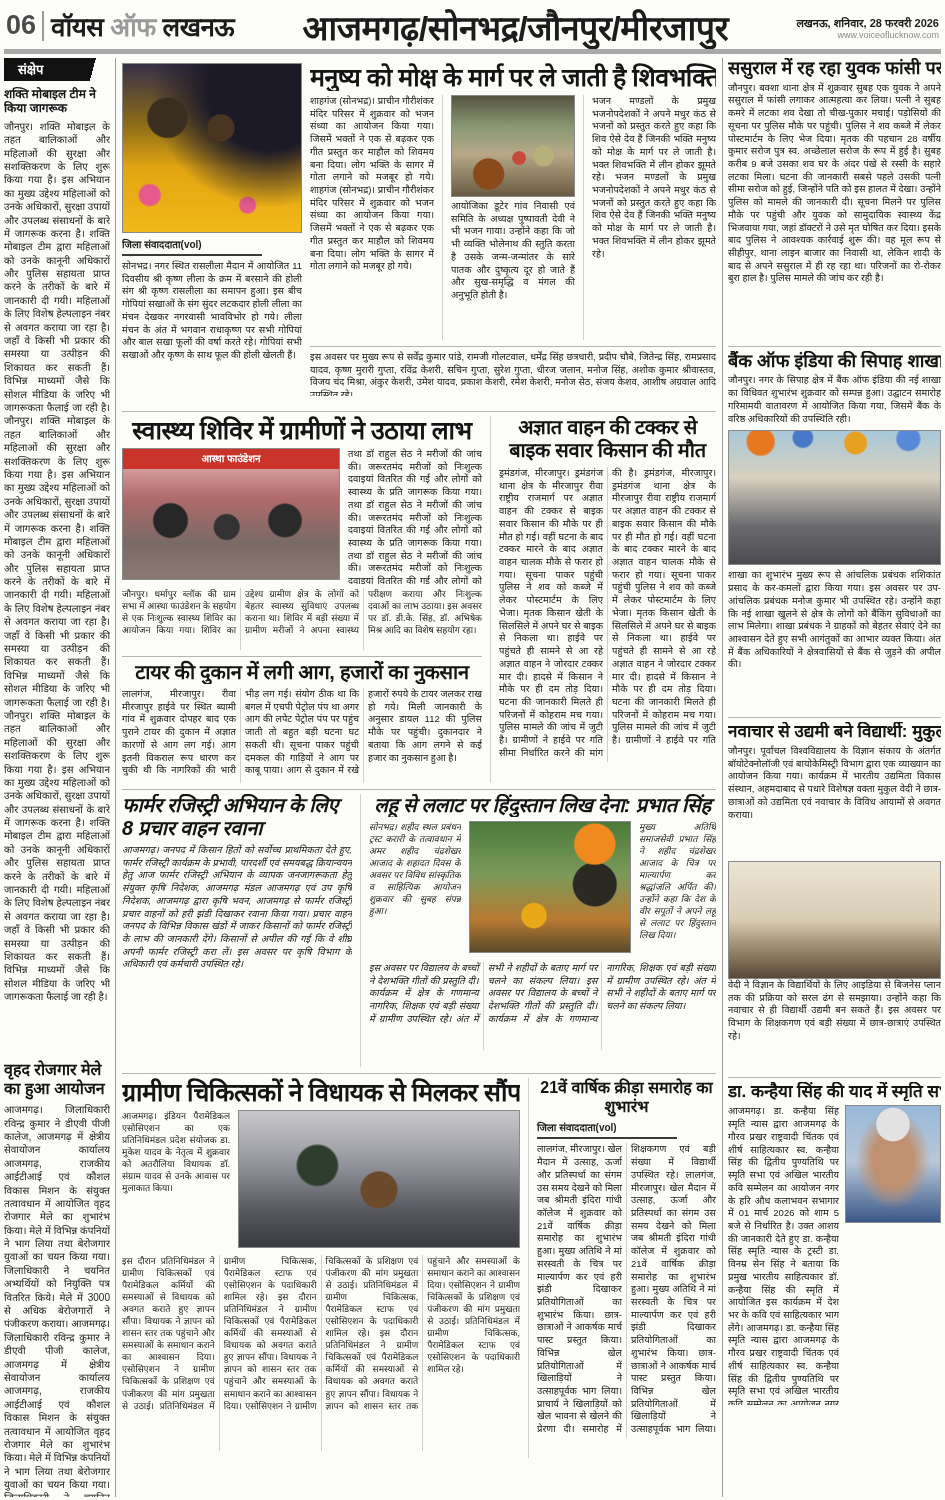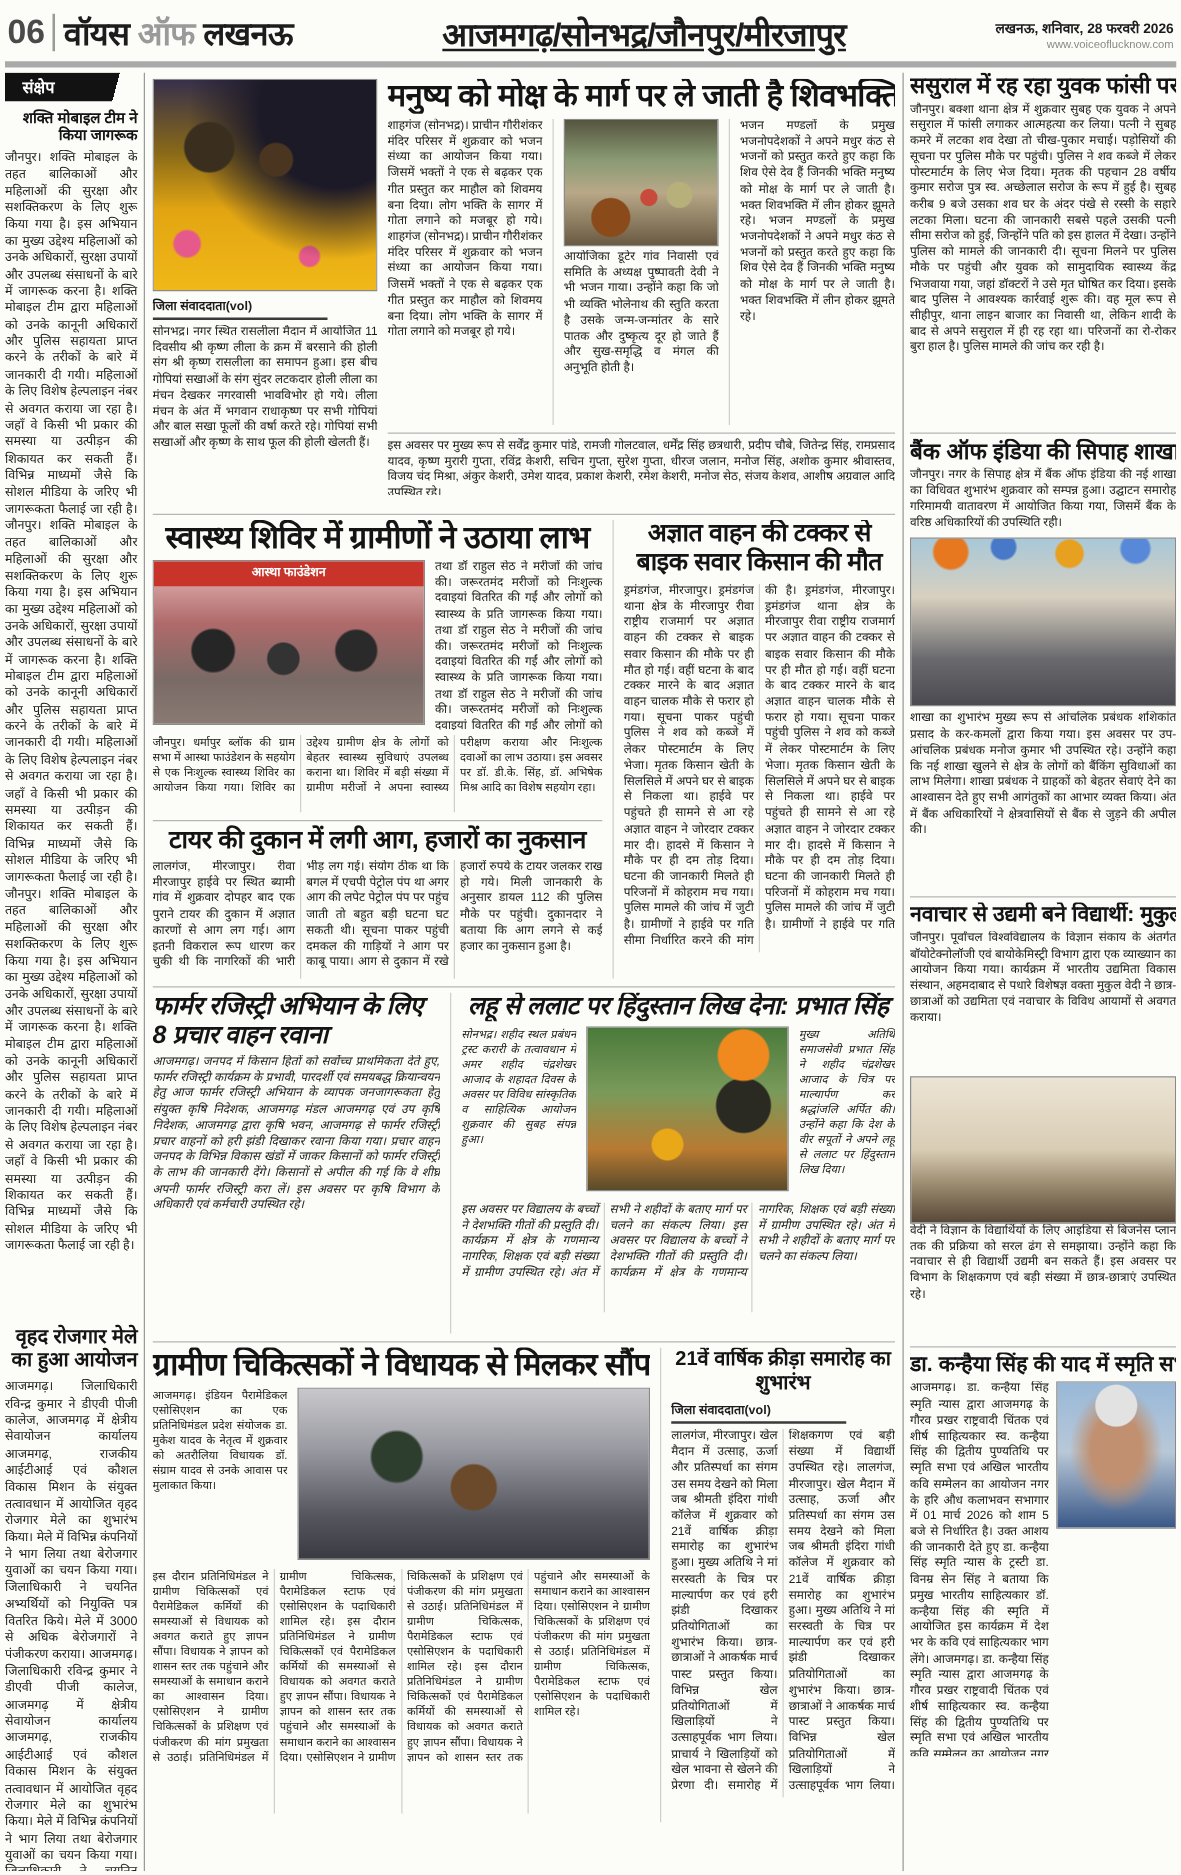--- a/index.html
+++ b/index.html
@@ -10,21 +10,21 @@
     color: #1c1c1c;
   }
   .page { width: 945px; height: 1500px; padding: 3px 4px; display: flex; flex-direction: column; }
 
   
   .masthead { display: flex; align-items: center; justify-content: space-between; height: 44px; padding: 2px 2px 0; }
   .mast-left { display: flex; align-items: center; gap: 7px; }
   .page-num { font-size: 27px; font-weight: 900; color: #4a4a4a; border-right: 2px solid #9a9a9a; padding-right: 6px; line-height: 1.1; }
   .paper-name { font-size: 26px; font-weight: 900; letter-spacing: -0.5px; white-space: nowrap; }
   .paper-name .mid { color: #9a9a9a; }
-  .regions { font-size: 26px; font-weight: 900; letter-spacing: -0.5px; white-space: nowrap; padding-top: 2px; text-decoration: underline; }
+  .regions { font-size: 34px; font-weight: 900; letter-spacing: -0.5px; white-space: nowrap; padding-top: 2px; }
   .mast-right { text-align: right; line-height: 1.25; padding-top: 6px; }
   .dateline { font-size: 11px; font-weight: bold; }
   .website { font-size: 9px; color: #8a8a8a; }
   .mast-rule { height: 5px; background: #a9a9a9; margin: 2px 0 4px; }
 
   
   .content { flex: 1; display: flex; gap: 6px; overflow: hidden; }
   .col-left  { width: 112px; flex: none; border-right: 1px solid #9a9a9a; padding-right: 5px; display: flex; flex-direction: column; overflow: hidden; }
   .col-main  { flex: 1; overflow: hidden; }
   .col-right { width: 219px; flex: none; border-left: 1px solid #9a9a9a; padding-left: 5px; display: flex; flex-direction: column; overflow: hidden; }
@@ -33,21 +33,21 @@
   .bt { font-size: 9.5px; line-height: 1.34; text-align: justify; color: #202020; overflow: hidden; }
   .bt-sm { font-size: 9px; }
   .cols2 { column-count: 2; column-gap: 9px; column-rule: 1px solid #cfcfcf; }
   .cols3 { column-count: 3; column-gap: 9px; column-rule: 1px solid #cfcfcf; }
   .cols4 { column-count: 4; column-gap: 9px; column-rule: 1px solid #cfcfcf; }
 
   .h-xl { font-size: 33px; font-weight: 900; line-height: 1.12; letter-spacing: -0.5px; white-space: nowrap; overflow: hidden; text-align: left; color: #141414; }
   .h-lg { font-size: 25px; font-weight: 900; line-height: 1.12; letter-spacing: -0.5px; white-space: nowrap; overflow: hidden; text-align: center; color: #141414; }
   .h-md { font-size: 20px; font-weight: 900; line-height: 1.15; letter-spacing: -0.3px; text-align: center; color: #141414; overflow: hidden; }
   .h-rc { font-size: 18px; font-weight: 900; line-height: 1.15; white-space: nowrap; overflow: hidden; color: #141414; }
-  .h-sb { font-size: 16px; font-weight: 900; line-height: 1.2; color: #141414; text-align: right; }
+  .h-sb { font-size: 16px; font-weight: 900; line-height: 1.2; color: #141414; }
 
   .byline { font-size: 10px; font-weight: bold; padding: 4px 0 3px; border-bottom: 2px solid #3a3a3a; width: 78%; margin-bottom: 4px; }
 
   
   .photo { border: 1px solid #8a8a8a; width: 100%; position: relative; overflow: hidden; flex: none; }
   .ph-krishna { height: 170px; background:
     radial-gradient(circle at 25% 32%, #3a2f1f 11%, transparent 12%),
     radial-gradient(circle at 55% 38%, #4a3520 9%, transparent 10%),
     radial-gradient(circle at 82% 15%, #1d1a28 30%, transparent 58%),
     radial-gradient(circle at 15% 78%, #e55a8a 5%, transparent 6%),
@@ -209,21 +209,21 @@
 
     <aside class="col-right">
 
       <section class="sec">
         <h2 class="h-rc">ससुराल में रह रहा युवक फांसी पर झूला</h2>
         <div class="bt" style="height:258px; margin-top:3px;">जौनपुर। बक्शा थाना क्षेत्र में शुक्रवार सुबह एक युवक ने अपने ससुराल में फांसी लगाकर आत्महत्या कर लिया। पत्नी ने सुबह कमरे में लटका शव देखा तो चीख-पुकार मचाई। पड़ोसियों की सूचना पर पुलिस मौके पर पहुंची। पुलिस ने शव कब्जे में लेकर पोस्टमार्टम के लिए भेज दिया। मृतक की पहचान 28 वर्षीय कुमार सरोज पुत्र स्व. अच्छेलाल सरोज के रूप में हुई है। सुबह करीब 9 बजे उसका शव घर के अंदर पंखे से रस्सी के सहारे लटका मिला। घटना की जानकारी सबसे पहले उसकी पत्नी सीमा सरोज को हुई, जिन्होंने पति को इस हालत में देखा। उन्होंने पुलिस को मामले की जानकारी दी। सूचना मिलने पर पुलिस मौके पर पहुंची और युवक को सामुदायिक स्वास्थ्य केंद्र भिजवाया गया, जहां डॉक्टरों ने उसे मृत घोषित कर दिया। इसके बाद पुलिस ने आवश्यक कार्रवाई शुरू की। वह मूल रूप से सीहीपुर, थाना लाइन बाजार का निवासी था, लेकिन शादी के बाद से अपने ससुराल में ही रह रहा था। परिजनों का रो-रोकर बुरा हाल है। पुलिस मामले की जांच कर रही है।</div>
       </section>
 
       <section class="sec hline-top">
         <h2 class="h-rc">बैंक ऑफ इंडिया की सिपाह शाखा का शुभारंभ</h2>
-        <div class="bt" style="height:52px; margin:3px 0 4px;font-family:Liberation Serif, serif;">जौनपुर। नगर के सिपाह क्षेत्र में बैंक ऑफ इंडिया की नई शाखा का विधिवत शुभारंभ शुक्रवार को सम्पन्न हुआ। उद्घाटन समारोह गरिमामयी वातावरण में आयोजित किया गया, जिसमें बैंक के वरिष्ठ अधिकारियों की उपस्थिति रही।</div>
+        <div class="bt" style="height:52px; margin:3px 0 4px;">जौनपुर। नगर के सिपाह क्षेत्र में बैंक ऑफ इंडिया की नई शाखा का विधिवत शुभारंभ शुक्रवार को सम्पन्न हुआ। उद्घाटन समारोह गरिमामयी वातावरण में आयोजित किया गया, जिसमें बैंक के वरिष्ठ अधिकारियों की उपस्थिति रही।</div>
         <div class="photo ph-bank"></div>
         <div class="bt" style="height:142px; margin-top:4px;">शाखा का शुभारंभ मुख्य रूप से आंचलिक प्रबंधक शशिकांत प्रसाद के कर-कमलों द्वारा किया गया। इस अवसर पर उप-आंचलिक प्रबंधक मनोज कुमार भी उपस्थित रहे। उन्होंने कहा कि नई शाखा खुलने से क्षेत्र के लोगों को बैंकिंग सुविधाओं का लाभ मिलेगा। शाखा प्रबंधक ने ग्राहकों को बेहतर सेवाएं देने का आश्वासन देते हुए सभी आगंतुकों का आभार व्यक्त किया। अंत में बैंक अधिकारियों ने क्षेत्रवासियों से बैंक से जुड़ने की अपील की।</div>
       </section>
 
       <section class="sec hline-top">
         <h2 class="h-rc" style="font-size:17px;">नवाचार से उद्यमी बने विद्यार्थी: मुकुल वेदी</h2>
         <div class="bt" style="height:112px; margin:3px 0 4px;">जौनपुर। पूर्वांचल विश्वविद्यालय के विज्ञान संकाय के अंतर्गत बॉयोटेक्नोलॉजी एवं बायोकेमिस्ट्री विभाग द्वारा एक व्याख्यान का आयोजन किया गया। कार्यक्रम में भारतीय उद्यमिता विकास संस्थान, अहमदाबाद से पधारे विशेषज्ञ वक्ता मुकुल वेदी ने छात्र-छात्राओं को उद्यमिता एवं नवाचार के विविध आयामों से अवगत कराया।</div>
         <div class="photo ph-lecture"></div>
         <div class="bt" style="height:92px; margin-top:0;">वेदी ने विज्ञान के विद्यार्थियों के लिए आइडिया से बिजनेस प्लान तक की प्रक्रिया को सरल ढंग से समझाया। उन्होंने कहा कि नवाचार से ही विद्यार्थी उद्यमी बन सकते हैं। इस अवसर पर विभाग के शिक्षकगण एवं बड़ी संख्या में छात्र-छात्राएं उपस्थित रहे।</div>
       </section>

